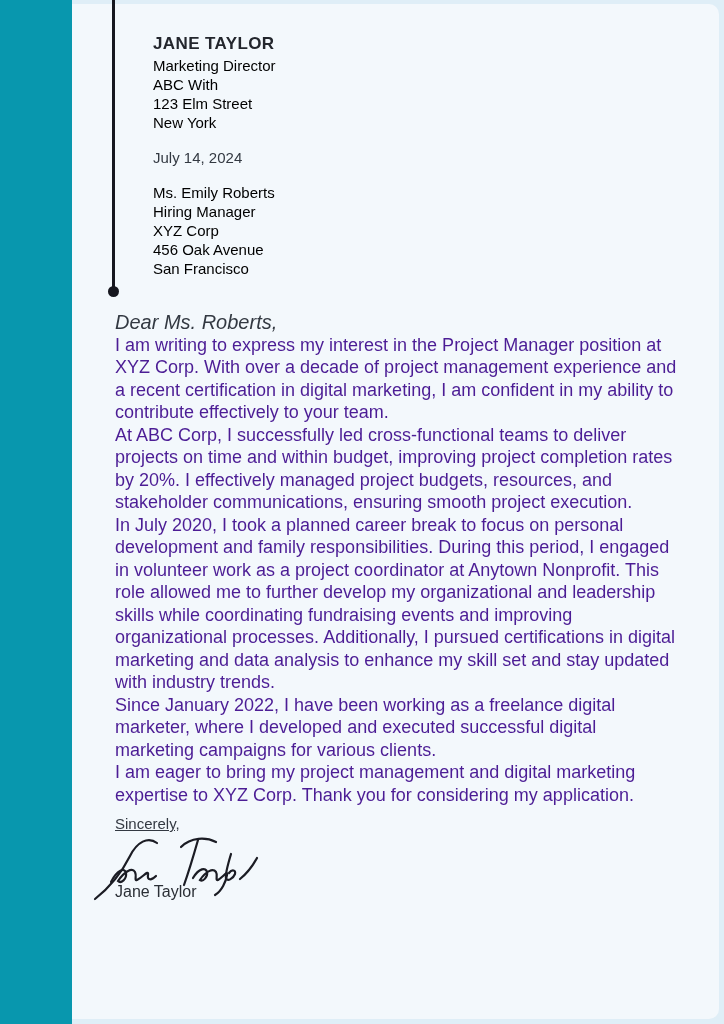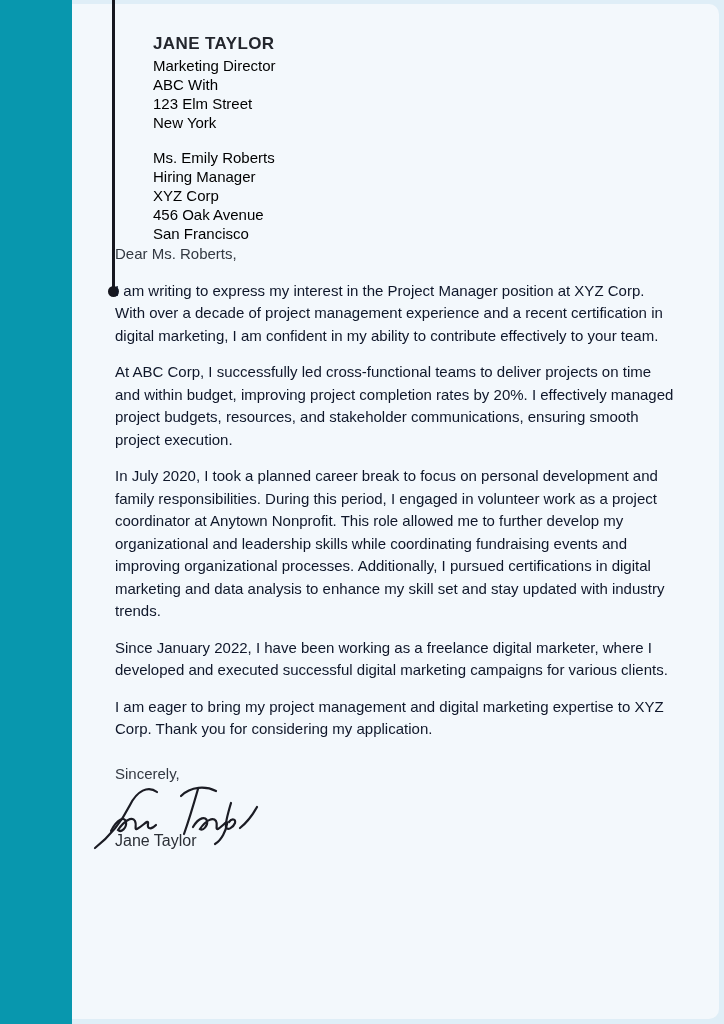--- a/index.html
+++ b/index.html
@@ -57,30 +57,29 @@
     letter-spacing: 0.4px;
     color: #23262d;
     line-height: 20px;
     margin-bottom: 2px;
   }
   .addr-line { font-size: 15px; line-height: 19px; color: #000000; }
 
   .date-line { margin-top: 16px; font-size: 15px; line-height: 19px; }
   .recipient-block { margin-top: 16px; }
 
-  .salutation { font-size: 15px; line-height: 22.5px; }
+  .salutation { margin-top: 33px; font-size: 20px; line-height: 22.5px; font-style: italic; }
 
   .body-para {
-    margin-top: 14px;
-    font-size: 15px;
+    font-size: 18px;
     line-height: 22.5px;
-    color: #0f172a;
+    color: #4c1d95;
   }
 
-  .valediction { margin-top: 22px; font-size: 15px; line-height: 22.5px; }
+  .valediction { margin-top: 7px; font-size: 15px; line-height: 22.5px; text-decoration: underline; }
 
   .signature-wrap {
     position: relative;
     height: 50px;
     margin-top: -2px;
     margin-left: -22px;
   }
   .signature-wrap svg { position: absolute; left: 0; top: 0; }
 
   .typed-name {
@@ -101,20 +100,21 @@
 <div class="content">
 
   <div class="sender-block indent-block">
     <div class="sender-name">JANE TAYLOR</div>
     <div class="addr-line">Marketing Director</div>
     <div class="addr-line">ABC With</div>
     <div class="addr-line">123 Elm Street</div>
     <div class="addr-line">New York</div>
   </div>
 
+  <div class="date-line indent-block">July 14, 2024</div>
 
   <div class="recipient-block indent-block">
     <div class="addr-line">Ms. Emily Roberts</div>
     <div class="addr-line">Hiring Manager</div>
     <div class="addr-line">XYZ Corp</div>
     <div class="addr-line">456 Oak Avenue</div>
     <div class="addr-line">San Francisco</div>
   </div>
 
   <p class="salutation">Dear Ms. Roberts,</p>

